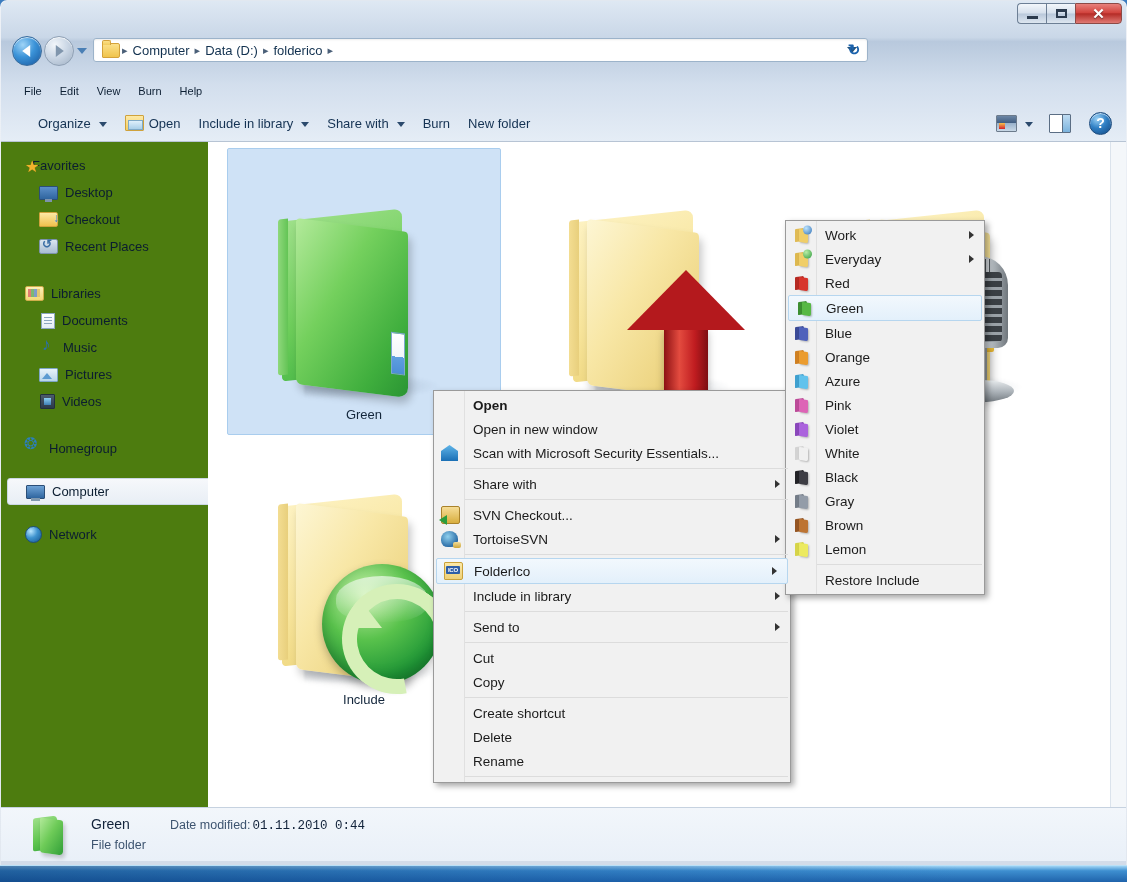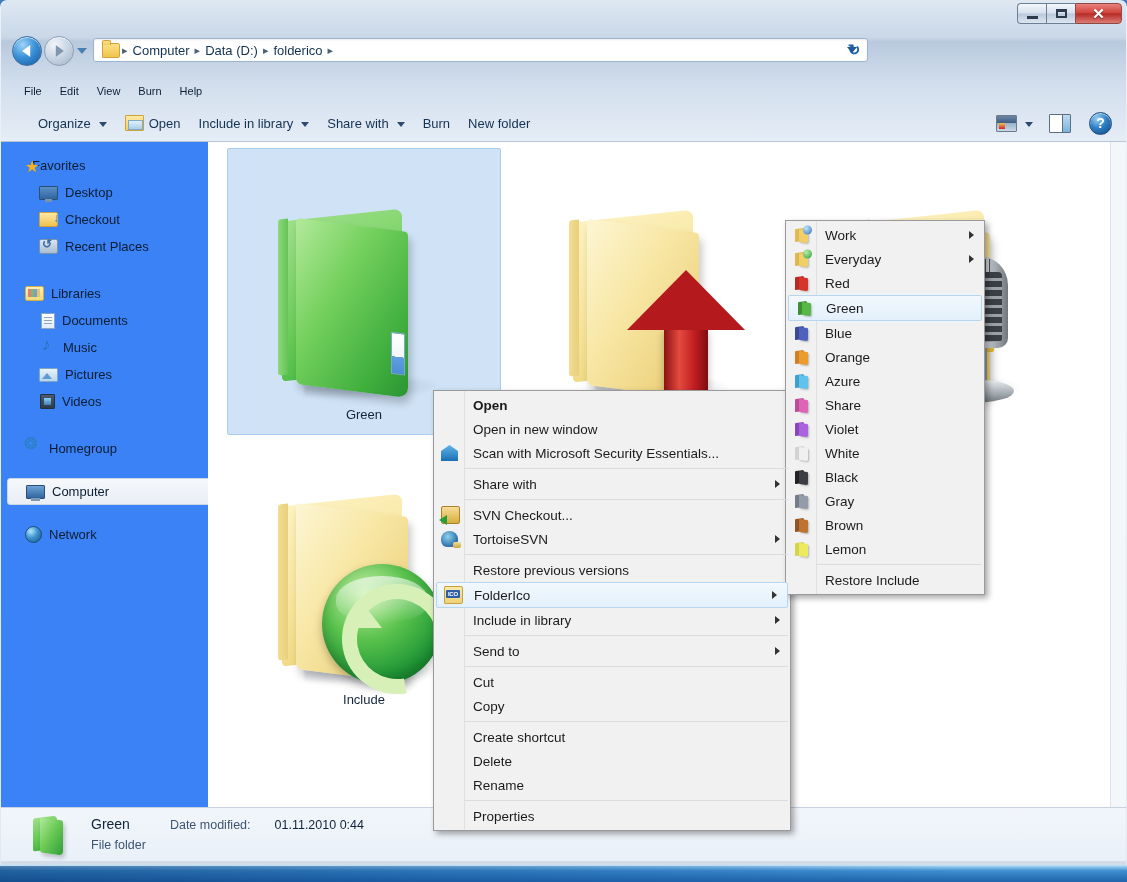--- a/index.html
+++ b/index.html
@@ -225,21 +225,21 @@
   }
 
   
   #clientarea {
     position: absolute; left: 0; top: 140px; width: 1127px; height: 666px;
     background: #fff;
     border-top: 1px solid #b7c4d4;
   }
   #navpane {
     position: absolute; left: 0; top: 0; width: 217px; height: 666px;
-    background: #3b82f6;
+    background: #4d7c0f;
     border-right: 1px solid #dbe3ec;
     padding-top: 10px; box-sizing: border-box;
     overflow: hidden;
   }
   .navgroup { margin-bottom: 4px; }
   .navrow {
     display: flex; align-items: center; gap: 7px;
     height: 27px; padding-left: 24px; font-size: 13px; color: #0b1d30;
     white-space: nowrap;
   }
@@ -491,21 +491,21 @@
   #detailsicon .dff {
     position: absolute; left: 13px; top: 5px; width: 23px; height: 35px;
     transform: skewY(8deg); border-radius: 2px 2px 4px 3px;
     background: linear-gradient(120deg,#b3ea9b 0%,#6ecb58 45%,#2f9e37 100%);
     box-shadow: 2px 3px 4px rgba(0,0,0,0.2);
   }
   #detailstext { margin-left: 18px; line-height: 1.55; }
   #dt-row1 { display: flex; align-items: baseline; }
   #dt-name { font-size: 14px; color: #11223a; }
   #dt-datelbl { font-size: 12.5px; color: #3d5470; margin-left: 40px; }
-  #dt-dateval { font-size: 12.5px; color: #11223a; margin-left: 24px; }
+  #dt-dateval { font-size: 12.5px; color: #11223a; margin-left: 2px; font-family: Liberation Mono, monospace; }
   #dt-type { font-size: 12.5px; color: #3d5470; }
 
   
   #vscroll {
     position: absolute; right: 0; top: 0; width: 17px; height: 666px;
     background: #f4f7fa; border-left: 1px solid #dbe3ec;
   }
 
   
   #taskbar {
@@ -879,23 +879,20 @@
         <span class="ctxicon mi-svnco"></span>
         <span>SVN Checkout...</span>
       </div>
       <div class="ctxitem">
         <span class="ctxicon mi-tortoise"></span>
         <span>TortoiseSVN</span>
         <span class="ctxarrow"></span>
       </div>
       <div class="ctxsep"></div>
 
-      <div class="ctxitem">
-        <span>Restore previous versions</span>
-      </div>
       <div class="ctxitem hl">
         <span class="ctxicon mi-folderico"></span>
         <span>FolderIco</span>
         <span class="ctxarrow"></span>
       </div>
       <div class="ctxitem">
         <span>Include in library</span>
         <span class="ctxarrow"></span>
       </div>
       <div class="ctxsep"></div>
@@ -918,23 +915,20 @@
         <span>Create shortcut</span>
       </div>
       <div class="ctxitem">
         <span>Delete</span>
       </div>
       <div class="ctxitem">
         <span>Rename</span>
       </div>
       <div class="ctxsep"></div>
 
-      <div class="ctxitem">
-        <span>Properties</span>
-      </div>
     </div>
 
     <div class="ctxmenu" id="fsubmenu" style="left:784px; top:219px; width:200px;">
       <div class="gutter"></div>
 
       <div class="ctxitem">
         <span class="sf">
           <span class="b" style="background:#e0bb55"></span>
           <span class="f" style="background:#f0ce68"></span>
           <span class="badge" style="background:radial-gradient(circle at 35% 30%,#bfe6ff,#2f6fb5)"></span>
@@ -991,21 +985,21 @@
           <span class="f" style="background:#61c2ec"></span>
         </span>
         <span>Azure</span>
       </div>
 
       <div class="ctxitem">
         <span class="sf">
           <span class="b" style="background:#bc4b98"></span>
           <span class="f" style="background:#dd64b6"></span>
         </span>
-        <span>Share</span>
+        <span>Pink</span>
       </div>
 
       <div class="ctxitem">
         <span class="sf">
           <span class="b" style="background:#8a47bb"></span>
           <span class="f" style="background:#ab63dd"></span>
         </span>
         <span>Violet</span>
       </div>
 

